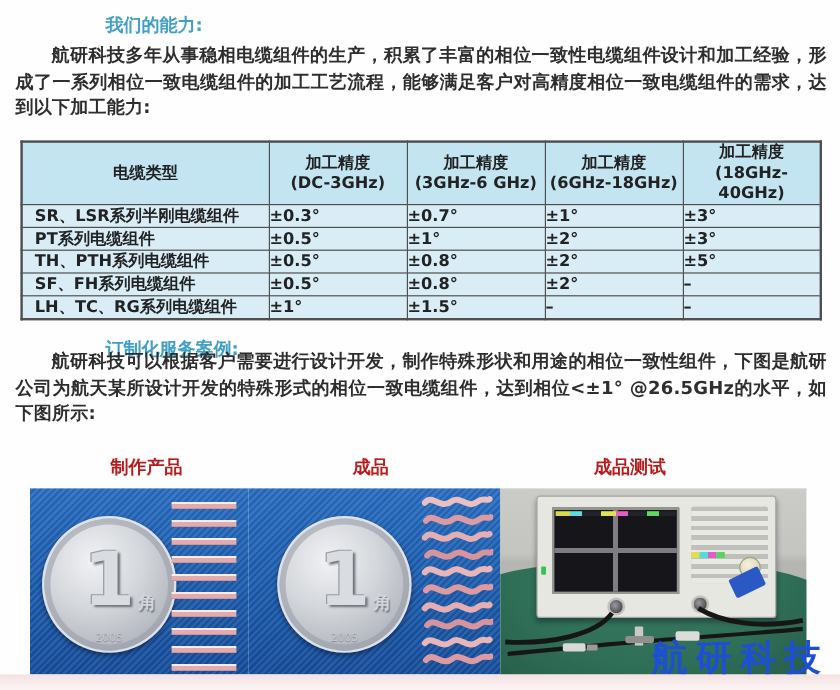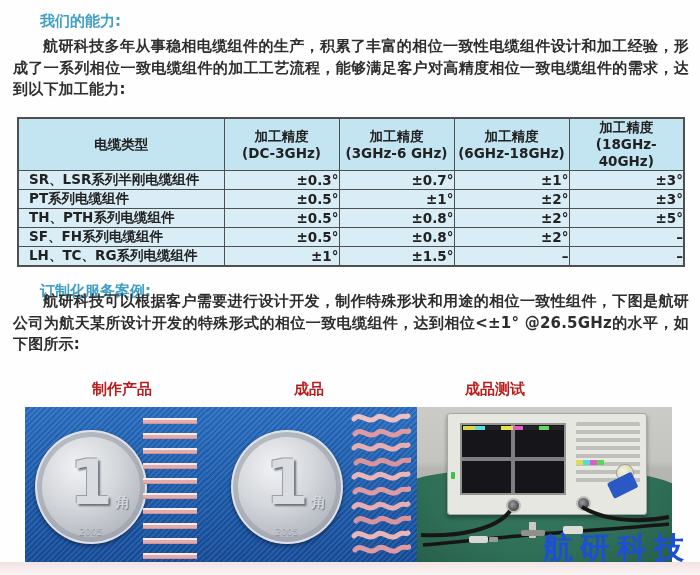--- a/index.html
+++ b/index.html
@@ -1,36 +1,36 @@
 <!DOCTYPE html>
 <html><head>
 <meta charset="utf-8">
 <style>
   html,body { margin:0; padding:0; background:#ffffff; }
   body { width:700px; height:575px; font-family:"DejaVu Sans","Liberation Sans",sans-serif; }
   .page { position:relative; width:700px; height:575px; background:#fefefe; overflow:hidden; }
 
   
-  .sec-heading { position:absolute; font-size:15px; font-weight:bold; color:#3f9fc4; }
+  .sec-heading { position:absolute; font-size:15px; font-weight:bold; color:#3f9fc4;margin-left:48px; }
   #h-capability { left:40px; top:12px; }
   #h-custom { left:40px; top:282px; }
   .para { position:absolute; left:13px; width:676px; margin:0; font-size:15px; font-weight:bold;
           color:#2e2e2e; line-height:21.5px; text-indent:2em; text-align:justify; letter-spacing:0.2px; }
   #p-capability { top:36px; }
   #p-custom { top:291px; }
 
   
   table.spec { position:absolute; left:17px; top:117px; width:666px; border-collapse:collapse;
                table-layout:fixed; border:2px solid #4f4f4f; }
   .spec th, .spec td { border:1px solid #4f4f4f; padding:0; }
   .spec th { background:#c3e5f1; height:40px; font-size:13.5px; font-weight:bold; color:#222;
              text-align:center; vertical-align:middle; line-height:17px; }
   .spec .th-range { display:block; font-weight:bold; }
   .spec td { background:#d9edf6; height:18px; font-size:13.5px; font-weight:bold; color:#222;
-             text-align:right; vertical-align:middle; }
+             text-align:left; vertical-align:middle; }
   .spec td.cable { text-align:left; padding-left:10px; }
 
   
   .photo-label { position:absolute; top:380px; transform:translateX(-50%); font-size:15px;
                  font-weight:bold; color:#b91c1c; white-space:nowrap; }
 
   
   .photo { position:absolute; top:407px; height:155px; overflow:hidden; }
   #photo-products { left:25px; width:182px; }
   #photo-finished { left:207px; width:210px; }
@@ -169,21 +169,21 @@
         <td>–</td>
       </tr>
     </tbody>
   </table>
 
   <div class="sec-heading" id="h-custom">订制化服务案例:</div>
   <p class="para" id="p-custom">航研科技可以根据客户需要进行设计开发，制作特殊形状和用途的相位一致性组件，下图是航研公司为航天某所设计开发的特殊形式的相位一致电缆组件，达到相位&lt;±1° @26.5GHz的水平，如下图所示:</p>
 
   <div class="photo-label" style="left:122px;">制作产品</div>
   <div class="photo-label" style="left:309px;">成品</div>
-  <div class="photo-label" style="left:495px;">成品测试</div>
+  <div class="photo-label" style="left:525px;">成品测试</div>
 
   <div class="photo" id="photo-products">
     <div class="coin">
       <span class="coin-digit">1</span>
       <span class="coin-unit">角</span>
       <span class="coin-year">2005</span>
     </div>
     <div class="bars"></div>
   </div>
 

